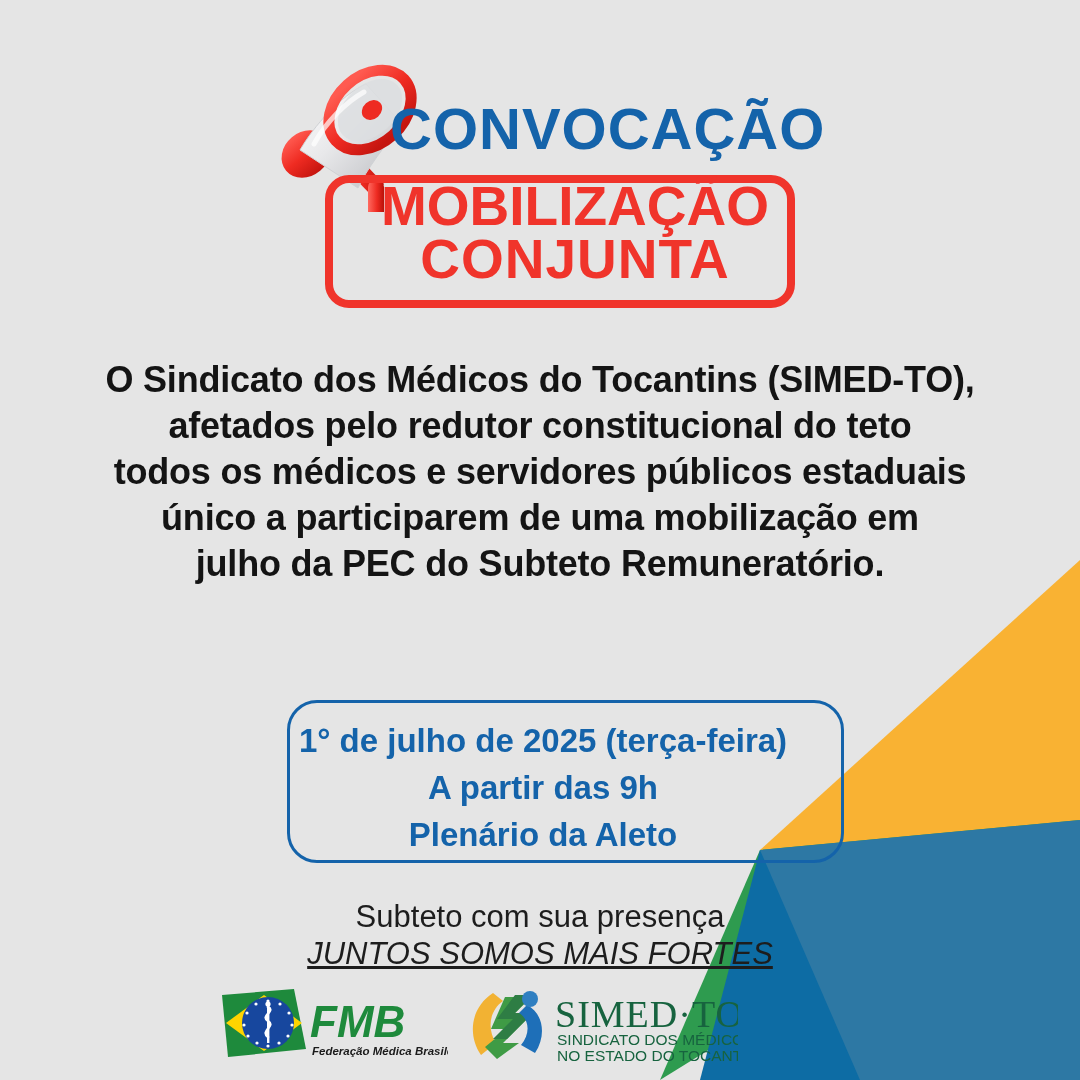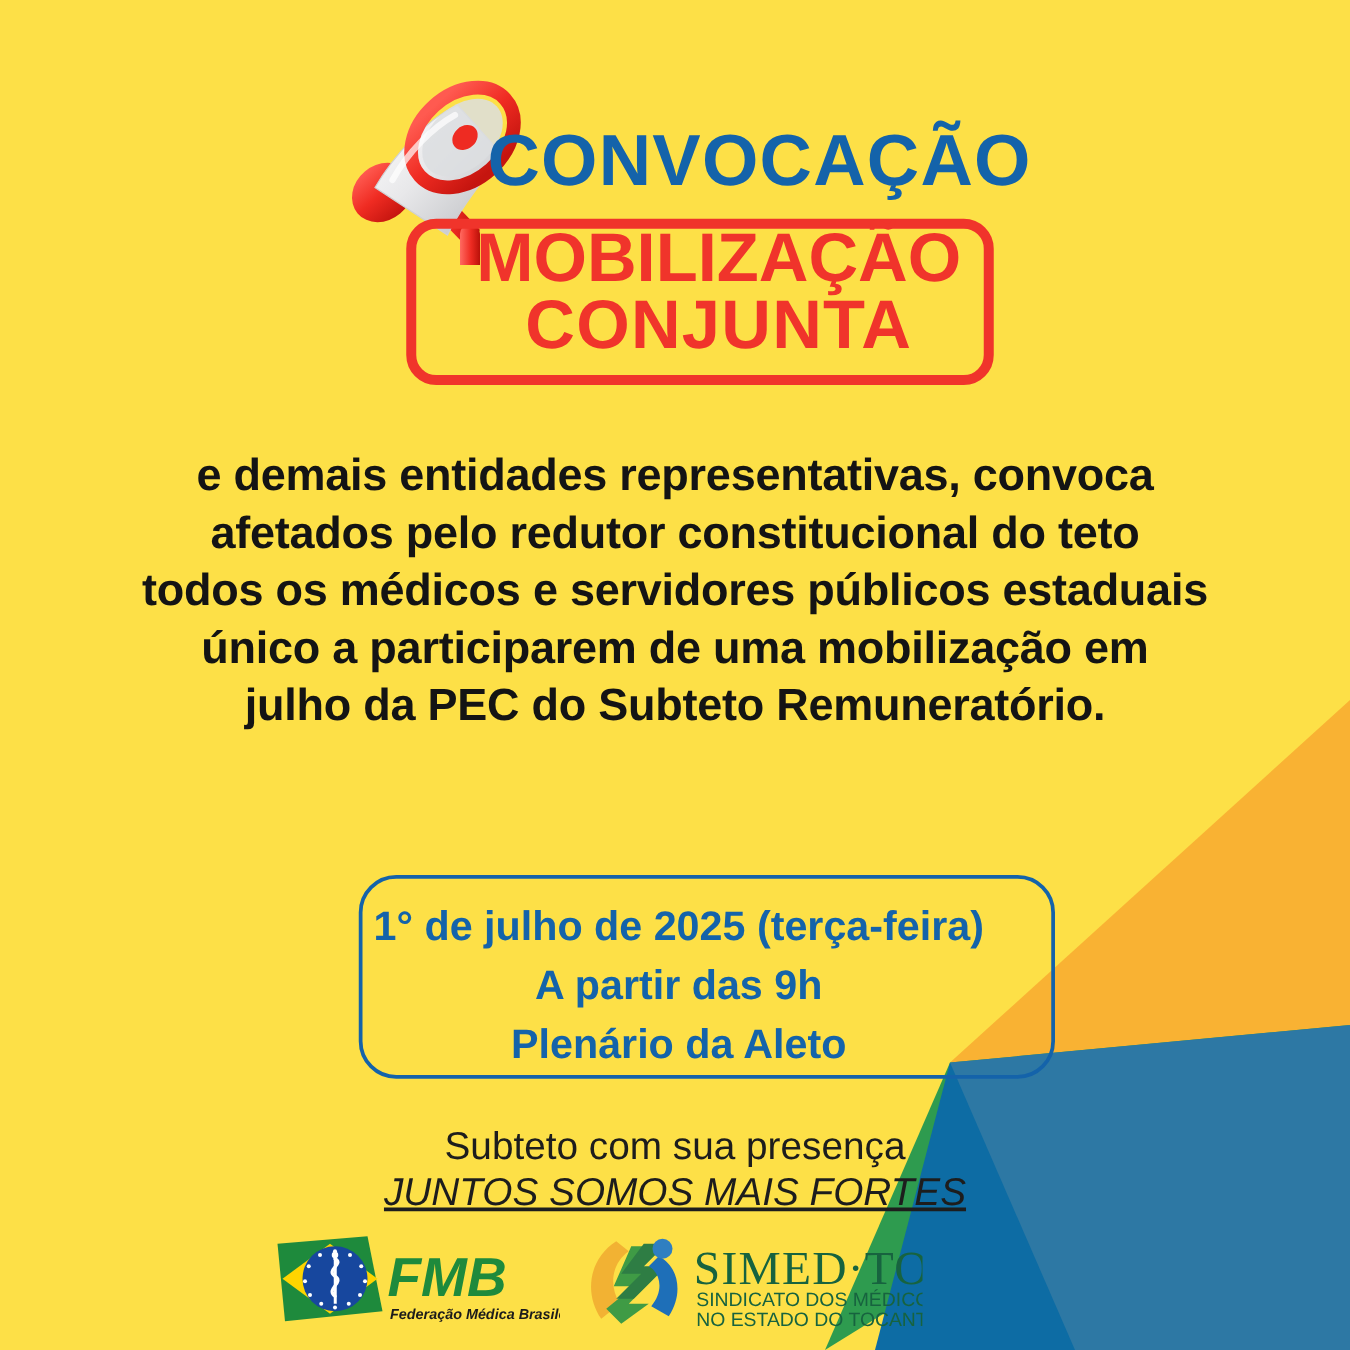--- a/index.html
+++ b/index.html
@@ -5,21 +5,21 @@
   * { margin:0; padding:0; box-sizing:border-box; }
   html, body {
     width:1080px; height:1080px;
     background:#ffffff;
     font-family:"Liberation Sans", sans-serif;
     overflow:hidden;
   }
   #poster {
     position:relative;
     width:1080px; height:1080px;
-    background:#fde047;
+    background:#e5e5e5;
     overflow:hidden;
   }
 
   
   .corner-deco {
     position:absolute;
     right:0; bottom:0;
     width:420px; height:560px;
     pointer-events:none;
   }
@@ -173,21 +173,21 @@
     <div class="convocacao">CONVOCAÇÃO</div>
 
     <div class="mob-box"></div>
     <div class="mob-text">
       <span class="l1">MOBILIZAÇÃO</span><br>
       <span class="l2">CONJUNTA</span>
     </div>
   </div>
 
   <div class="body-text">
-    <span class="bl">e demais entidades representativas, convoca</span>
+    <span class="bl">O Sindicato dos Médicos do Tocantins (SIMED-TO),</span>
     <span class="bl">afetados pelo redutor constitucional do teto</span>
     <span class="bl">todos os médicos e servidores públicos estaduais</span>
     <span class="bl">único a participarem de uma mobilização em</span>
     <span class="bl">julho da PEC do Subteto Remuneratório.</span>
   </div>
 
   <div class="event-box"></div>
   <div class="event-lines">
     <span class="el">1° de julho de 2025 (terça-feira)</span>
     <span class="el">A partir das 9h</span>

